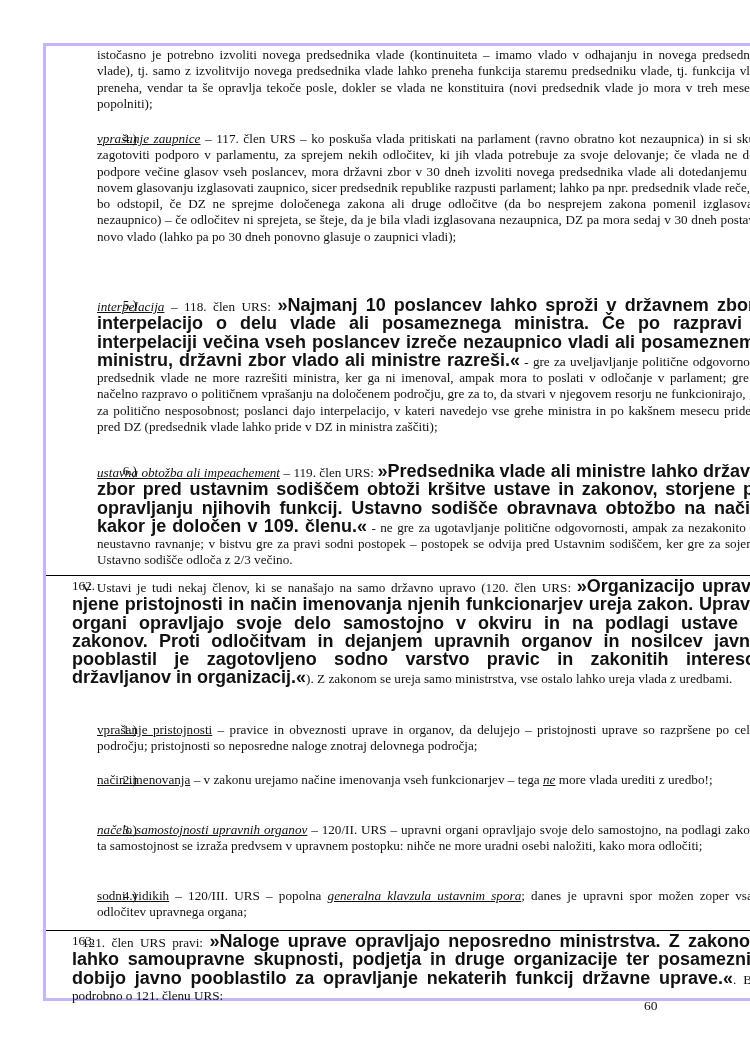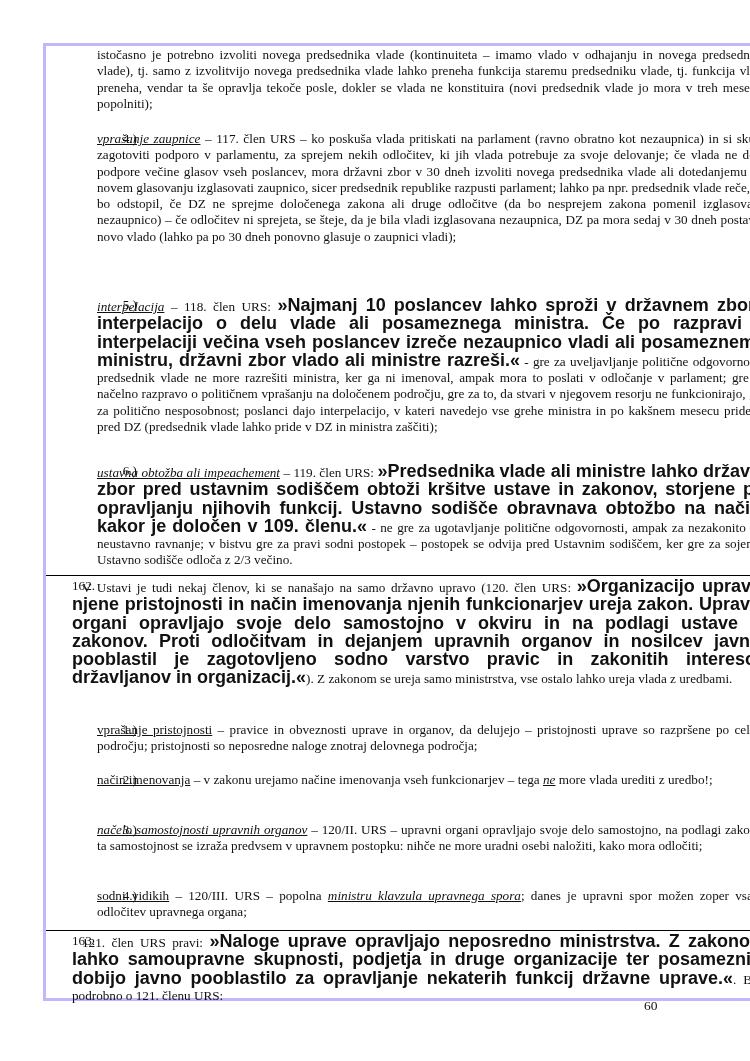--- a/index.html
+++ b/index.html
@@ -66,21 +66,21 @@
       <p class="p"><span class="term-u">način imenovanja</span><span> – v zakonu urejamo načine imenovanja vseh funkcionarjev – tega </span><span class="term-bu">ne</span><span> more vlada urediti z uredbo!;</span></p>
     </div>
 
     <div class="item" style="top:246px;">
       <span class="p num">3.)</span>
       <p class="p"><span class="term-bu">načelo samostojnosti upravnih organov</span><span> – 120/II. URS – upravni organi opravljajo svoje delo samostojno, na podlagi zakona; ta samostojnost se izraža predvsem v upravnem postopku: nihče ne more uradni osebi naložiti, kako mora odločiti;</span></p>
     </div>
 
     <div class="item" style="top:312px;">
       <span class="p num">4.)</span>
-      <p class="p"><span class="term-u">sodni vidikih</span><span> – 120/III. URS – popolna </span><span class="term-bu">ministru klavzula upravnega spora</span><span>; danes je upravni spor možen zoper vsako odločitev upravnega organa;</span></p>
+      <p class="p"><span class="term-u">sodni vidikih</span><span> – 120/III. URS – popolna </span><span class="term-bu">generalna klavzula ustavnim spora</span><span>; danes je upravni spor možen zoper vsako odločitev upravnega organa;</span></p>
     </div>
   </div>
 
   <div class="row r3">
     <div class="para" style="top:2px;">
       <span class="p num">163.</span>
       <p class="p" style="margin-left:22px;"><span style="display:inline-block; width:10px;"></span><span>121. člen URS pravi: </span><span class="sans">»Naloge uprave opravljajo neposredno ministrstva. Z zakonom lahko samoupravne skupnosti, podjetja in druge organizacije ter posamezniki dobijo javno pooblastilo za opravljanje nekaterih funkcij državne uprave.«</span><span>. Bolj podrobno o 121. členu URS:</span></p>
     </div>
   </div>
 

